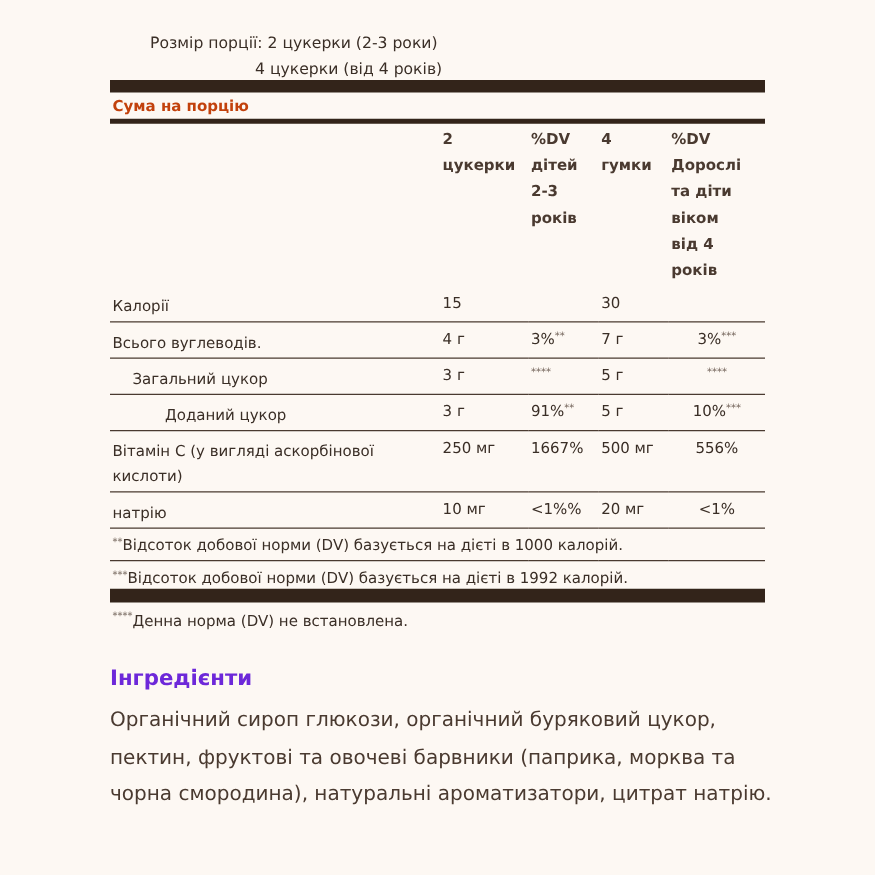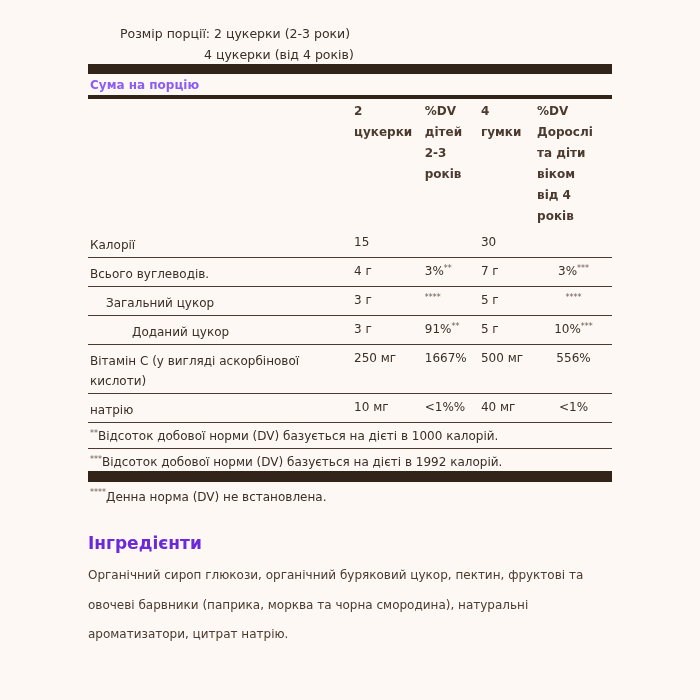--- a/index.html
+++ b/index.html
@@ -8,21 +8,21 @@
     background: #fdf8f3;
     font-family: "DejaVu Sans", sans-serif;
     color: #3a2e26;
     position: relative;
   }
   .wrap { position: absolute; left: 88px; top: 0; width: 524px; }
   .serving { font-size: 12.5px; color: #3a2e26; padding-left: 4px; }
   .serving .l1 { position: absolute; top: 26px; left: 4px; white-space: nowrap; margin-left: 28px; }
   .serving .l2 { position: absolute; top: 47px; left: 116px; white-space: nowrap; }
   .bar-thick { position: absolute; left: 0; width: 524px; background: #33241a; }
-  .amount-title { position: absolute; top: 78px; left: 2px; font-size: 12px; font-weight: bold; color: #8b5cf6; text-align: center; }
+  .amount-title { position: absolute; top: 78px; left: 2px; font-size: 12px; font-weight: bold; color: #c2410c; text-align: center; }
   table.nf {
     position: absolute; top: 99px; left: 0; width: 524px;
     border-collapse: collapse; font-size: 12px; color: #3a2e26;
   }
   table.nf td { vertical-align: top; padding: 3px 2px 2px 2px; line-height: 20px; }
   table.nf tr.head td { font-weight: bold; color: #4a3a30; padding-top: 2px; line-height: 21px; }
   table.nf tr.row td { border-bottom: 1.5px solid #4a3a30; }
   table.nf tr.cal td { border-bottom: 1.5px solid #4a3a30; }
   .c0 { width: 250px; }
   .c1 { width: 64px; }
@@ -30,21 +30,21 @@
   .c3 { width: 50px; }
   .c4 { width: 70px; }
   .ind1 { padding-left: 18px !important; }
   .ind2 { padding-left: 44px !important; }
   .center { text-align: center; }
   sup.ast { font-size: 8px; vertical-align: top; position: relative; top: -2px; color: #6a5a50; }
   .fn { font-size: 12px; line-height: 22px; border-bottom: 1.5px solid #4a3a30; padding: 0 2px; white-space: nowrap; }
   .fn-last { border-bottom: none; }
   .fn4 { position: absolute; top: 490px; left: 2px; font-size: 12px; white-space: nowrap; }
   .ing-title { position: absolute; top: 533px; left: 0; font-size: 17px; font-weight: bold; color: #6d28d9; }
-  .ing-text { position: absolute; top: 561px; left: 0; width: 540px; font-size: 12px; line-height: 29.5px; color: #4a3a30; }
+  .ing-text { position: absolute; top: 561px; left: 0; width: 540px; font-size: 16px; line-height: 29.5px; color: #4a3a30; }
 </style>
 </head>
 <body>
 
 <div class="wrap">
   <div class="serving">
     <span class="l1">Розмір порції: 2 цукерки (2-3 роки)</span>
     <span class="l2">4 цукерки (від 4 років)</span>
   </div>
 
@@ -117,21 +117,21 @@
       <td>250 мг</td>
       <td><span>1667%</span><sup class="ast"></sup></td>
       <td>500 мг</td>
       <td class="center"><span>556%</span><sup class="ast"></sup></td>
     </tr>
 
     <tr class="row">
       <td style="padding-top:6px;">натрію</td>
       <td>10 мг</td>
       <td><span>&lt;1%%</span><sup class="ast"></sup></td>
-      <td>40 мг</td>
+      <td>20 мг</td>
       <td class="center"><span>&lt;1%</span><sup class="ast"></sup></td>
     </tr>
 
     <tr>
       <td colspan="5" class="fn" style="padding-top:3px;margin-left:12px;"><sup class="ast">**</sup><span>Відсоток добової норми (DV) базується на дієті в 1000 калорій.</span></td>
     </tr>
     <tr>
       <td colspan="5" class="fn fn-last" style="padding-top:3px;"><sup class="ast">***</sup><span>Відсоток добової норми (DV) базується на дієті в 1992 калорій.</span></td>
     </tr>
   </tbody>

